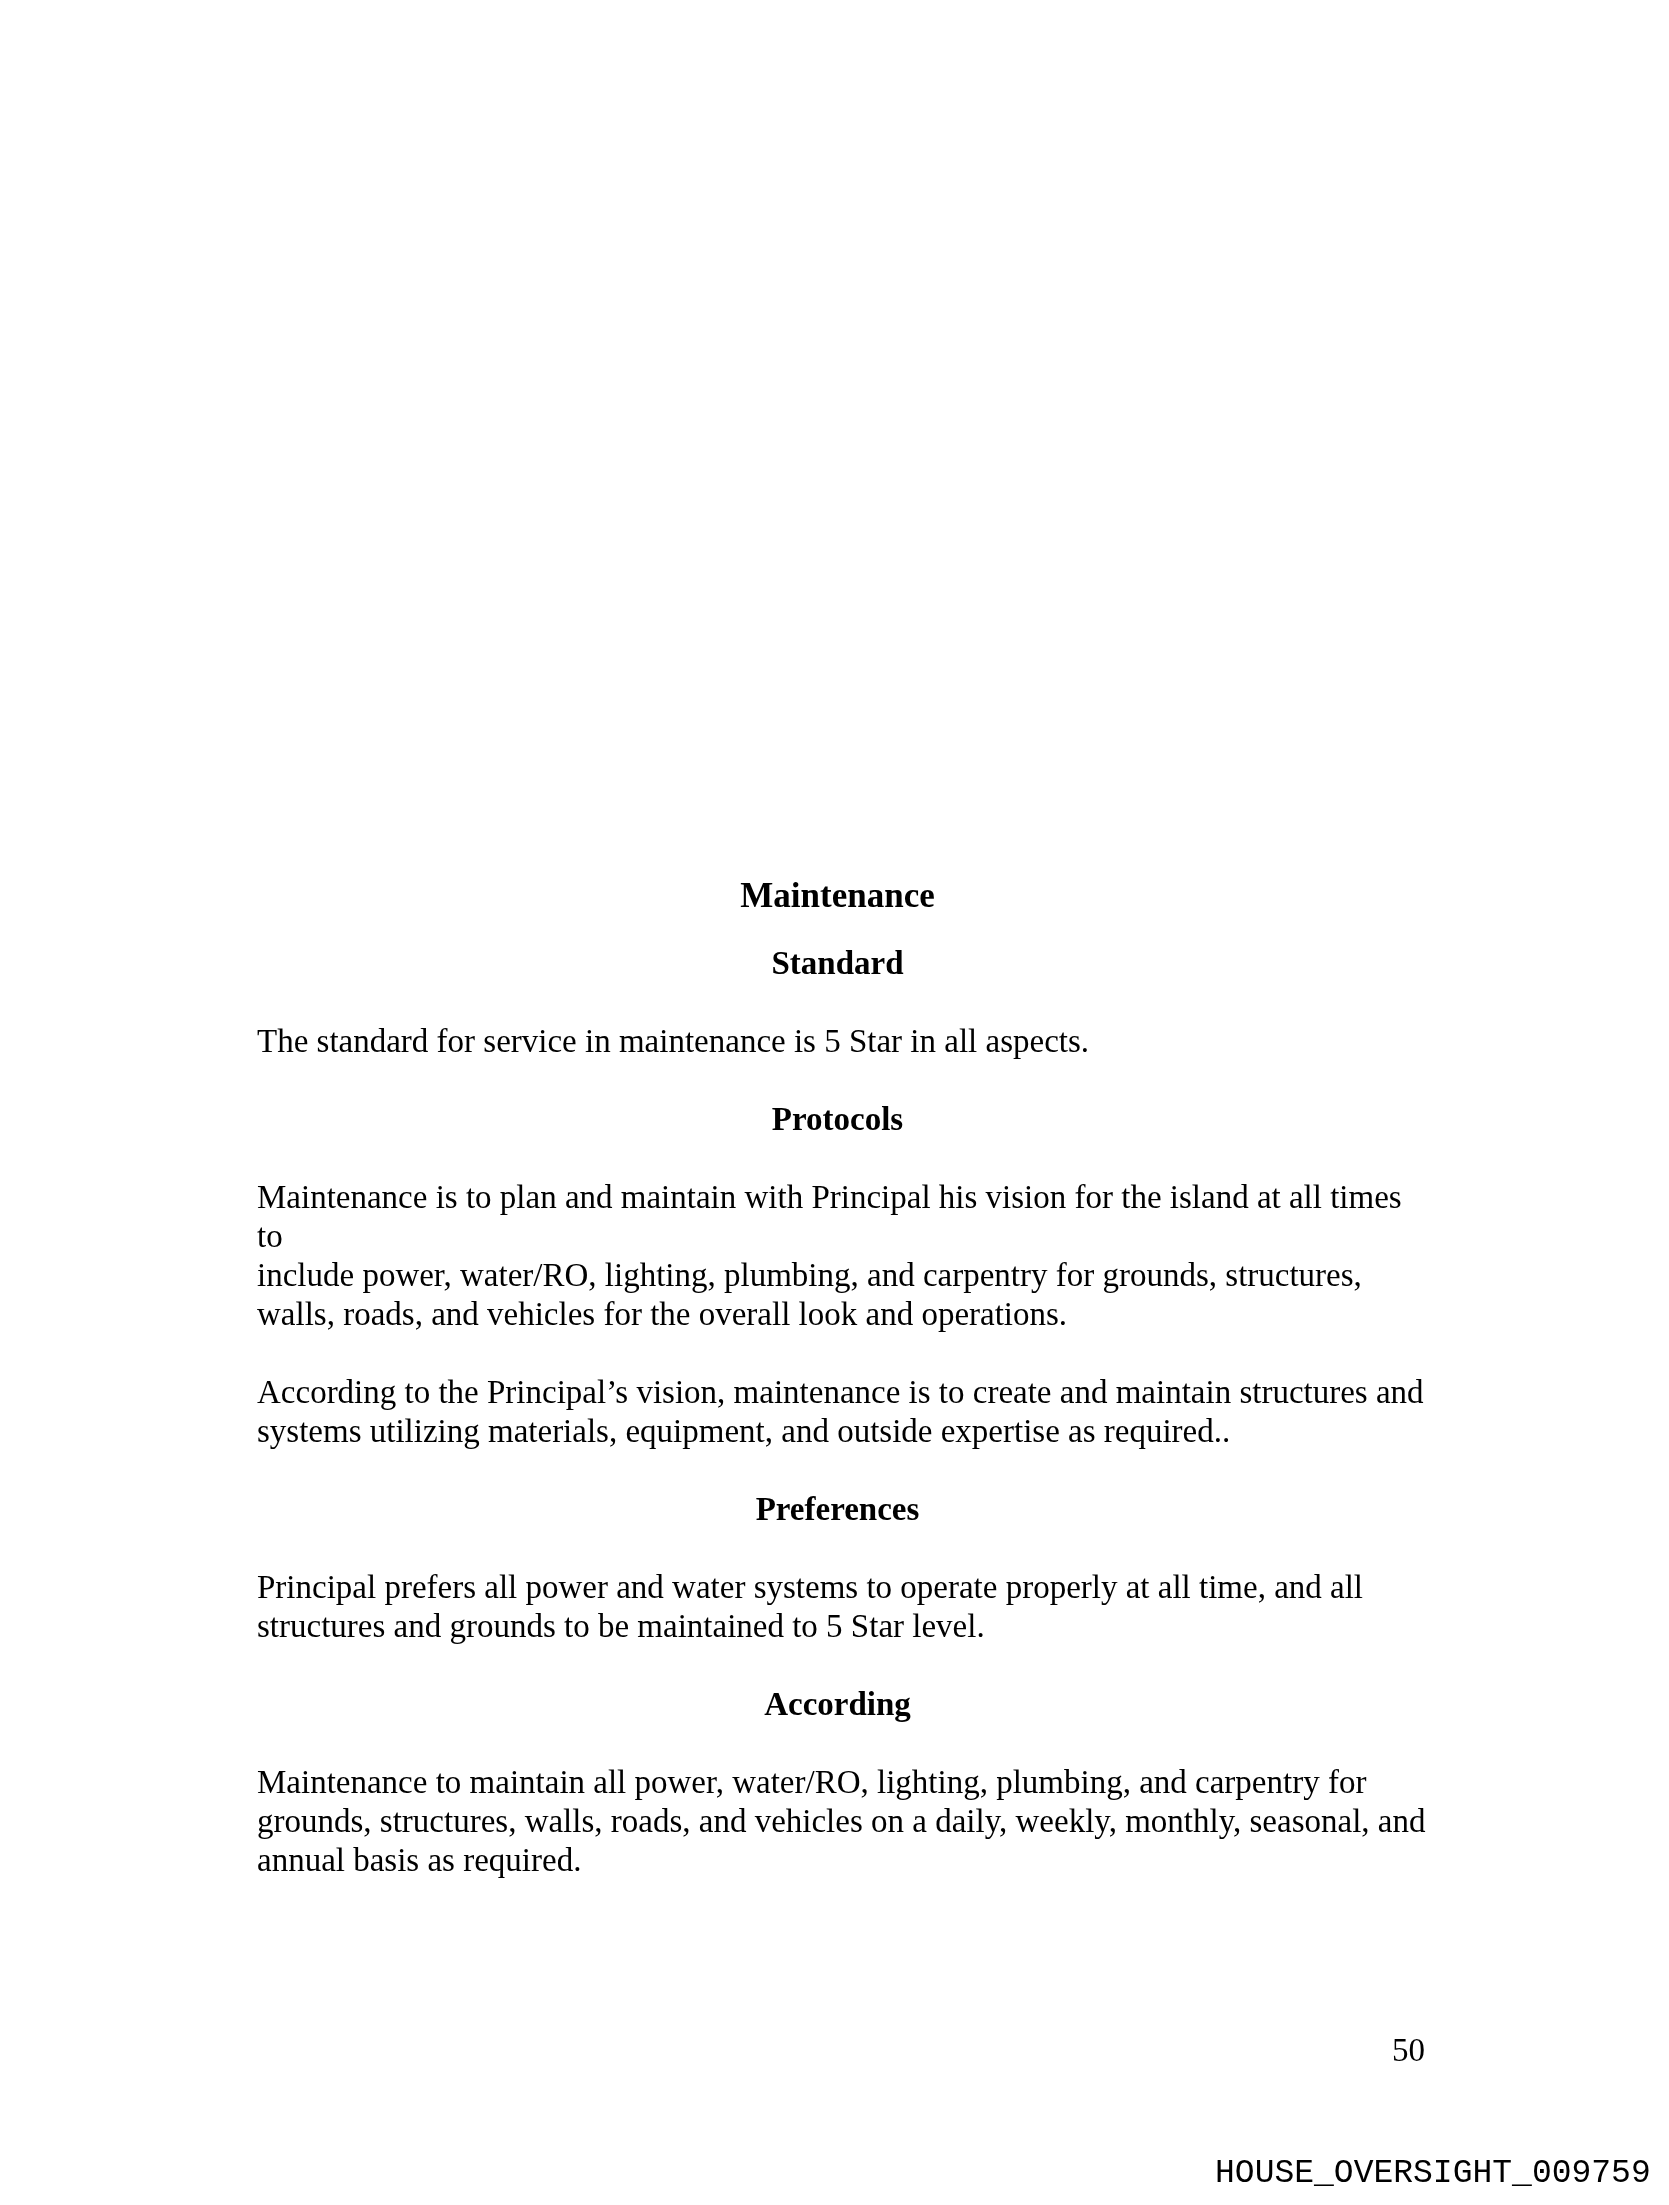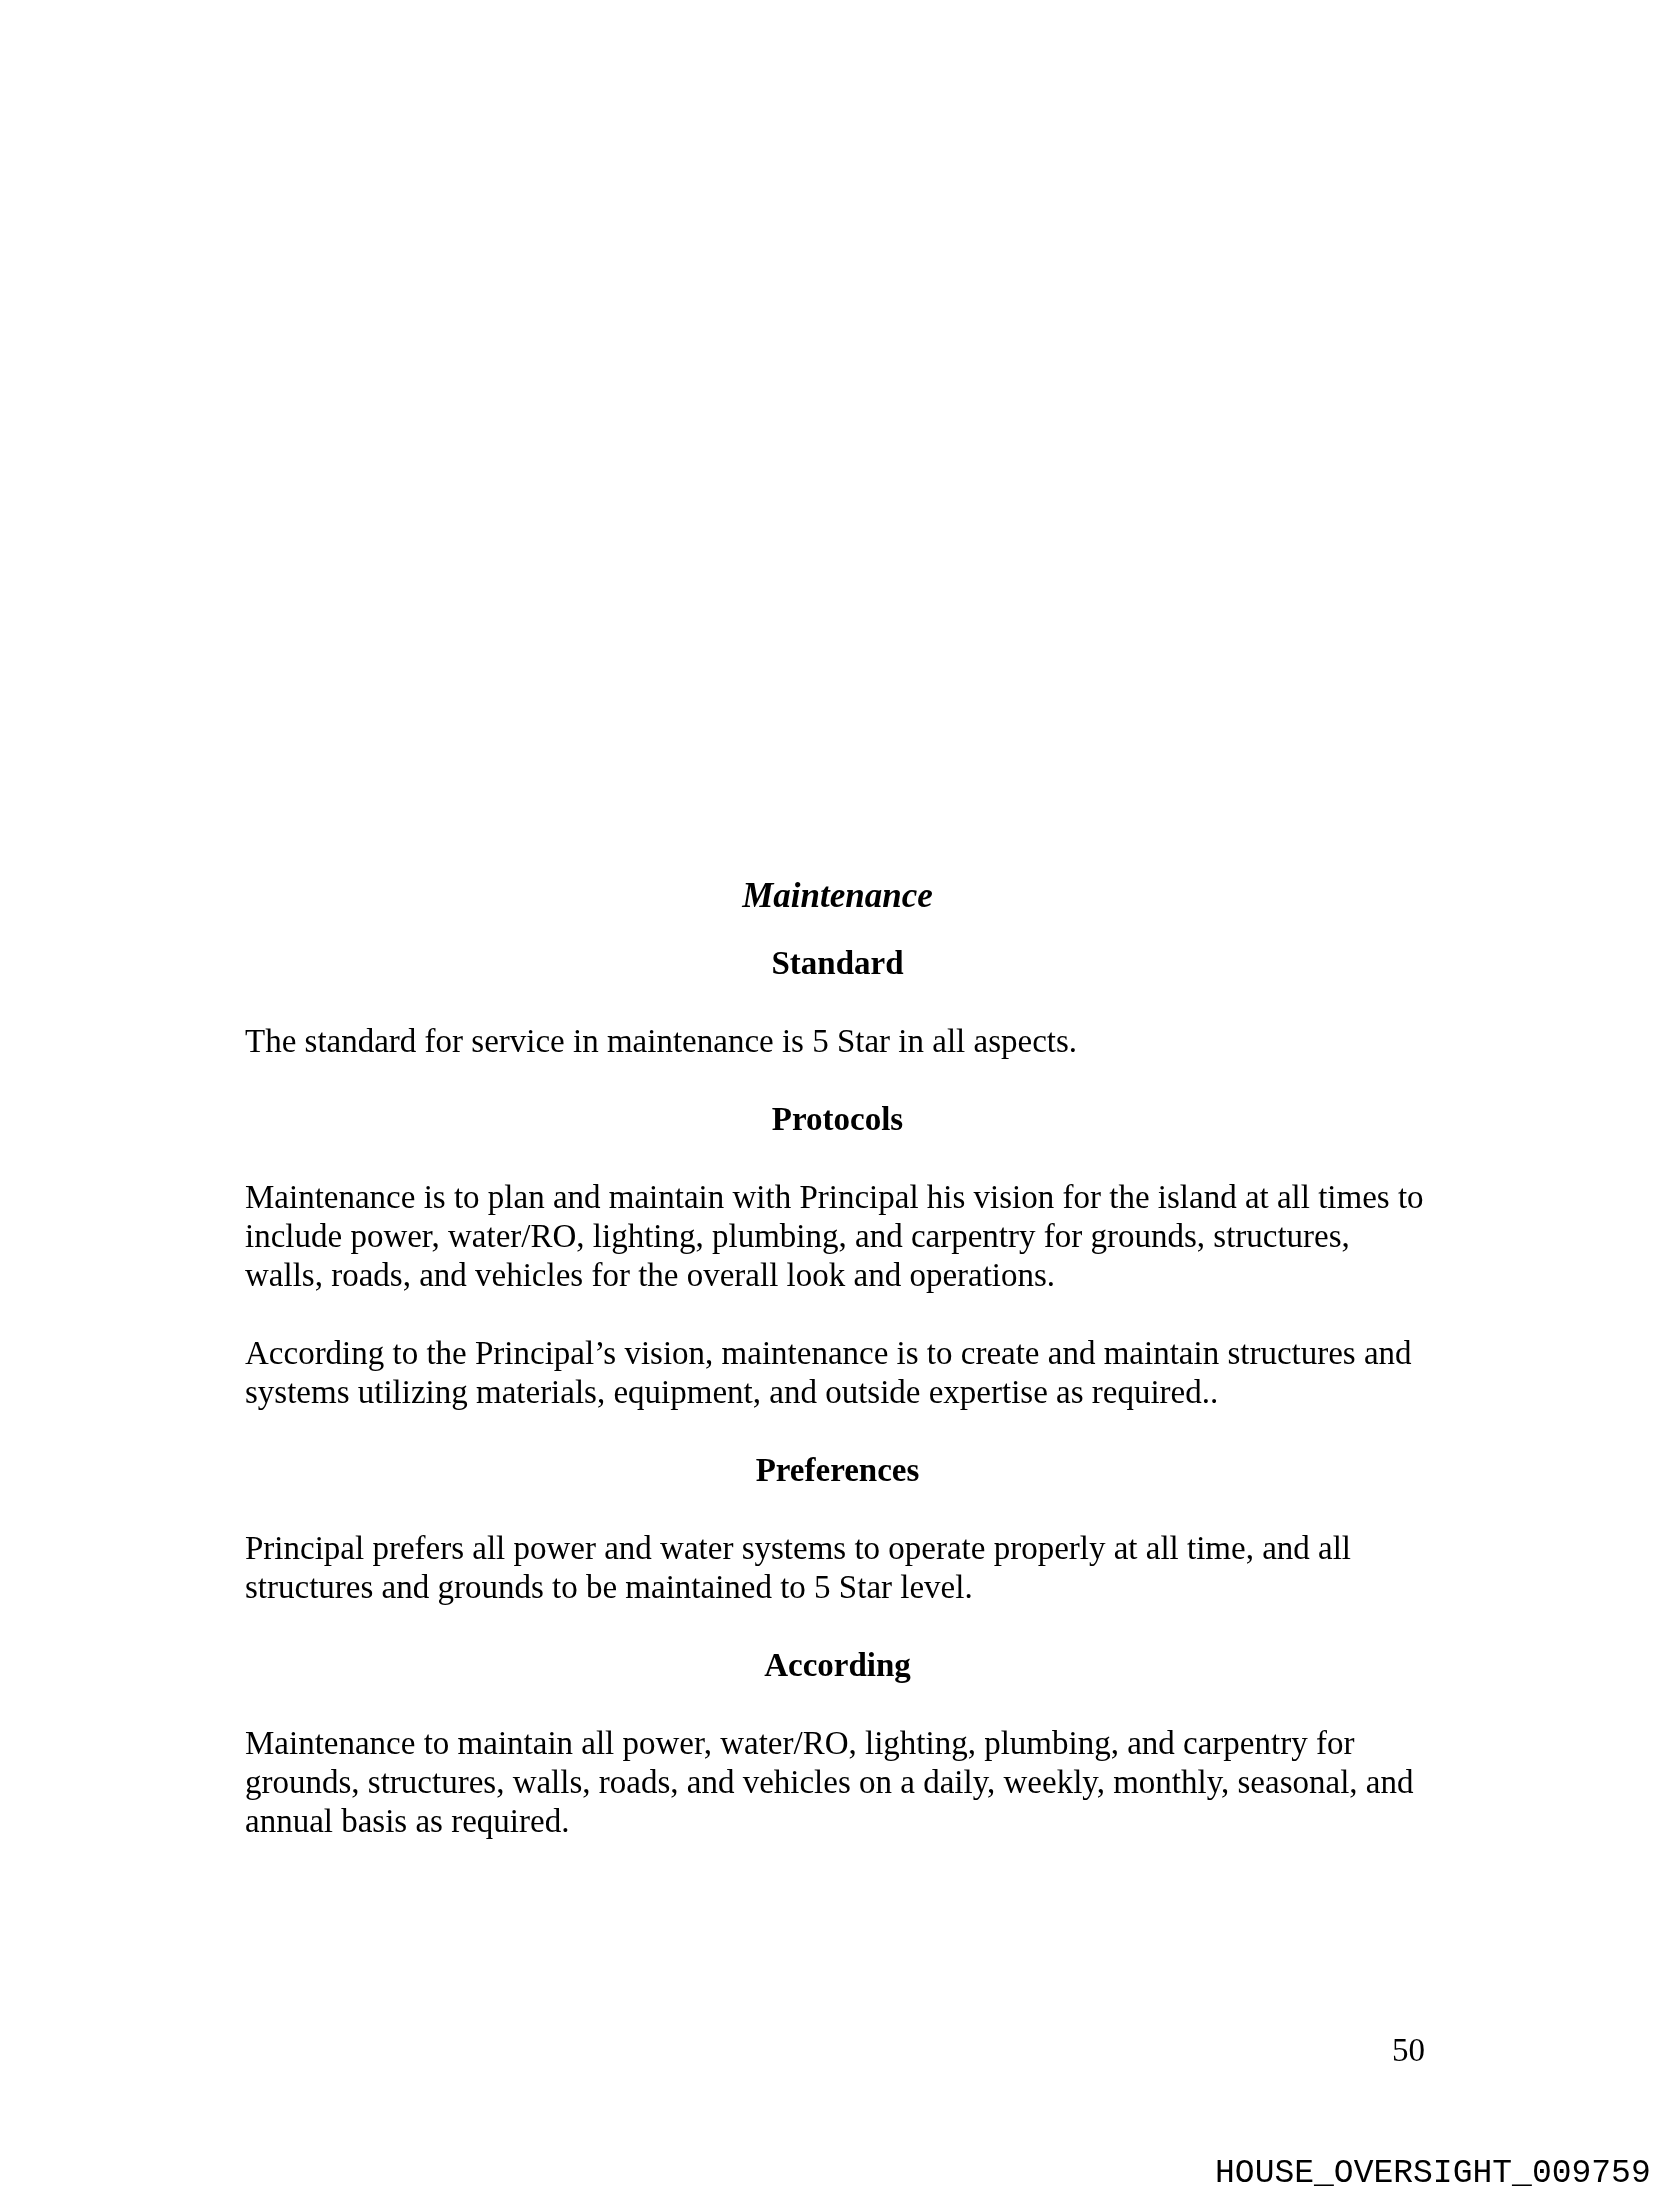--- a/index.html
+++ b/index.html
@@ -22,33 +22,32 @@
     left: 245px;
     top: 876px;
     width: 1185px;
   }
   .doc-title {
     font-size: 35px;
     line-height: 39px;
     font-weight: bold;
     text-align: center;
     margin: 0 0 29px 0;
-    font-style: italic;
   }
   .section-heading {
     font-size: 33px;
     line-height: 39px;
     font-weight: bold;
     margin: 0 0 39px 0;
     text-align: center;
   }
   .body-paragraph {
     font-size: 33px;
     line-height: 39px;
-    margin: 0 0 39px 0;
+    margin: 0 0 39px 12px;
     white-space: pre-line; 
   }
   .page-number {
     position: absolute;
     top: 2031px;
     right: 244px;
     font-size: 33px;
     line-height: 39px;
     font-family: "Liberation Serif", serif;
   }

